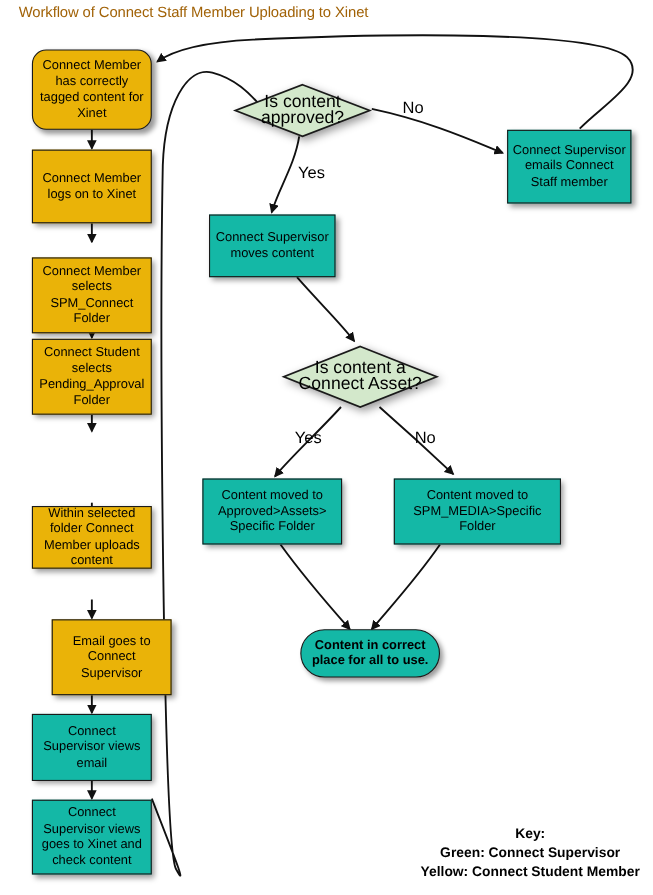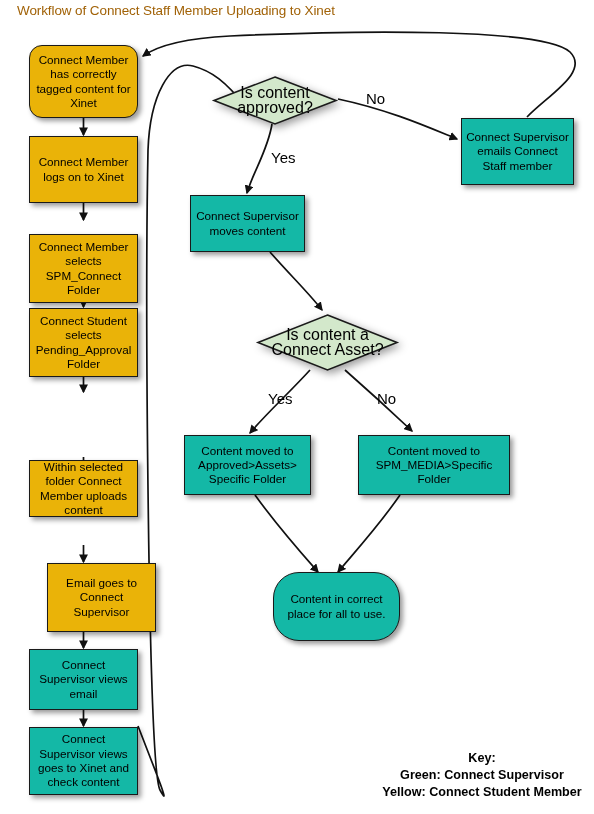--- a/index.html
+++ b/index.html
@@ -167,21 +167,21 @@
   </div>
 
   <div class="node green" style="left:461px; top:118px; width:113px; height:67px;">Connect Supervisor emails Connect Staff member</div>
 
   <div class="node green" style="left:190px; top:195px; width:115px; height:57px;">Connect Supervisor moves content</div>
 
   <div class="node green" style="left:184px; top:435px; width:127px; height:60px;">Content moved to Approved&gt;Assets&gt; Specific Folder</div>
 
   <div class="node green" style="left:358px; top:435px; width:152px; height:60px;">Content moved to SPM_MEDIA&gt;Specific Folder</div>
 
-  <div class="node green pill" style="left:273px; top:572px; width:127px; height:69px;">Content in correct place for all to use.</div>
+  <div class="node green pill" style="left:273px; top:572px; width:127px; height:44px;font-weight:bold;">Content in correct place for all to use.</div>
 
   <div class="edge-label" style="left:366px; top:90px;">No</div>
 
   <div class="edge-label" style="left:271px; top:149px;">Yes</div>
 
   <div class="edge-label" style="left:268px; top:390px;">Yes</div>
 
   <div class="edge-label" style="left:377px; top:390px;">No</div>
 
   <div id="key">

